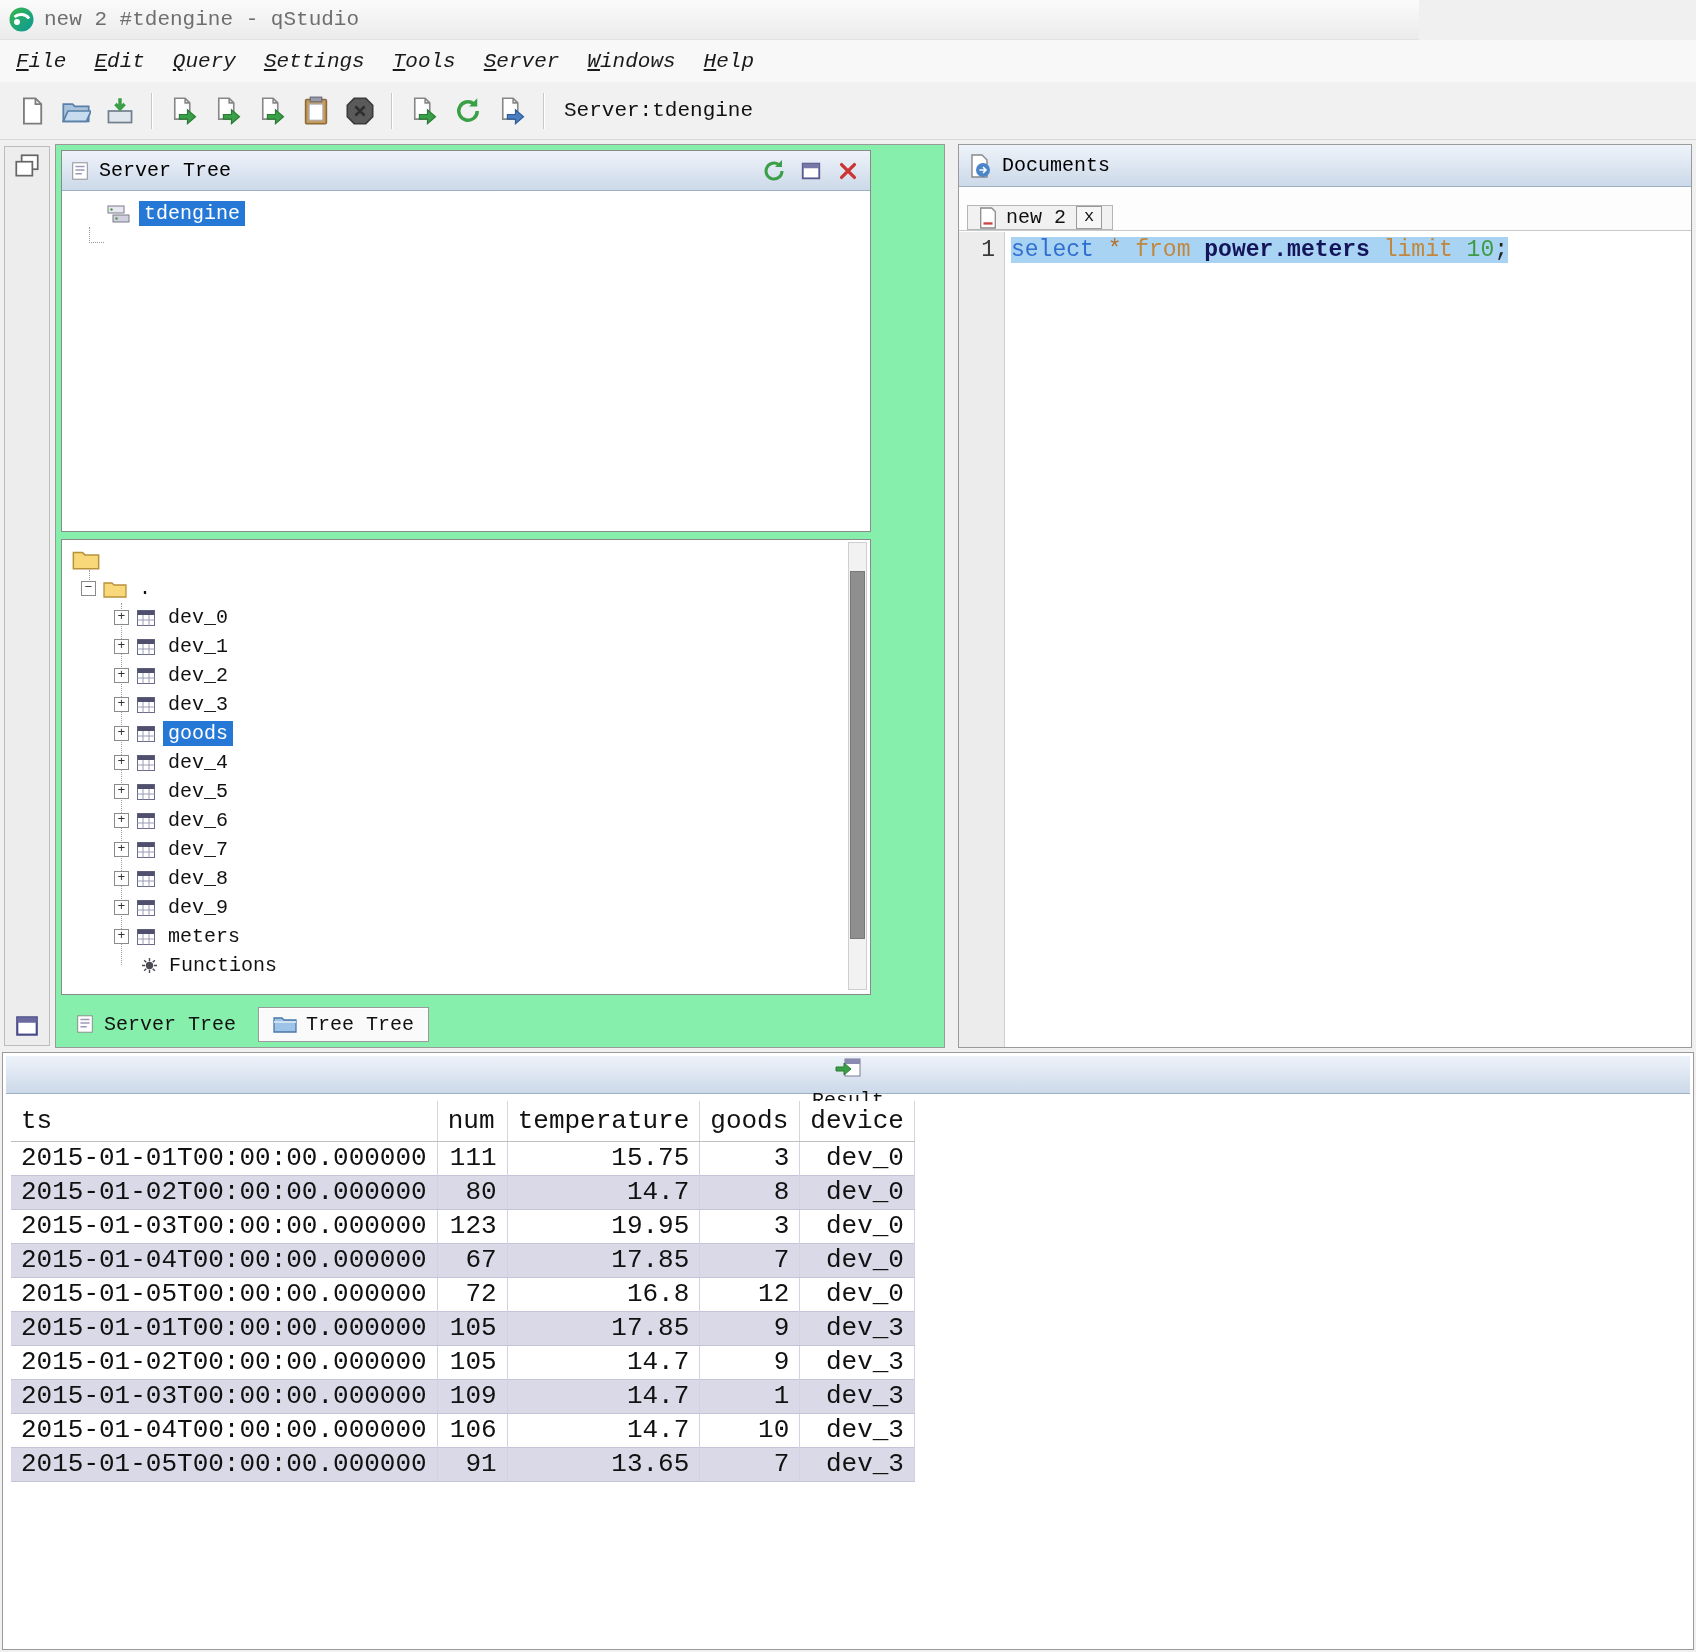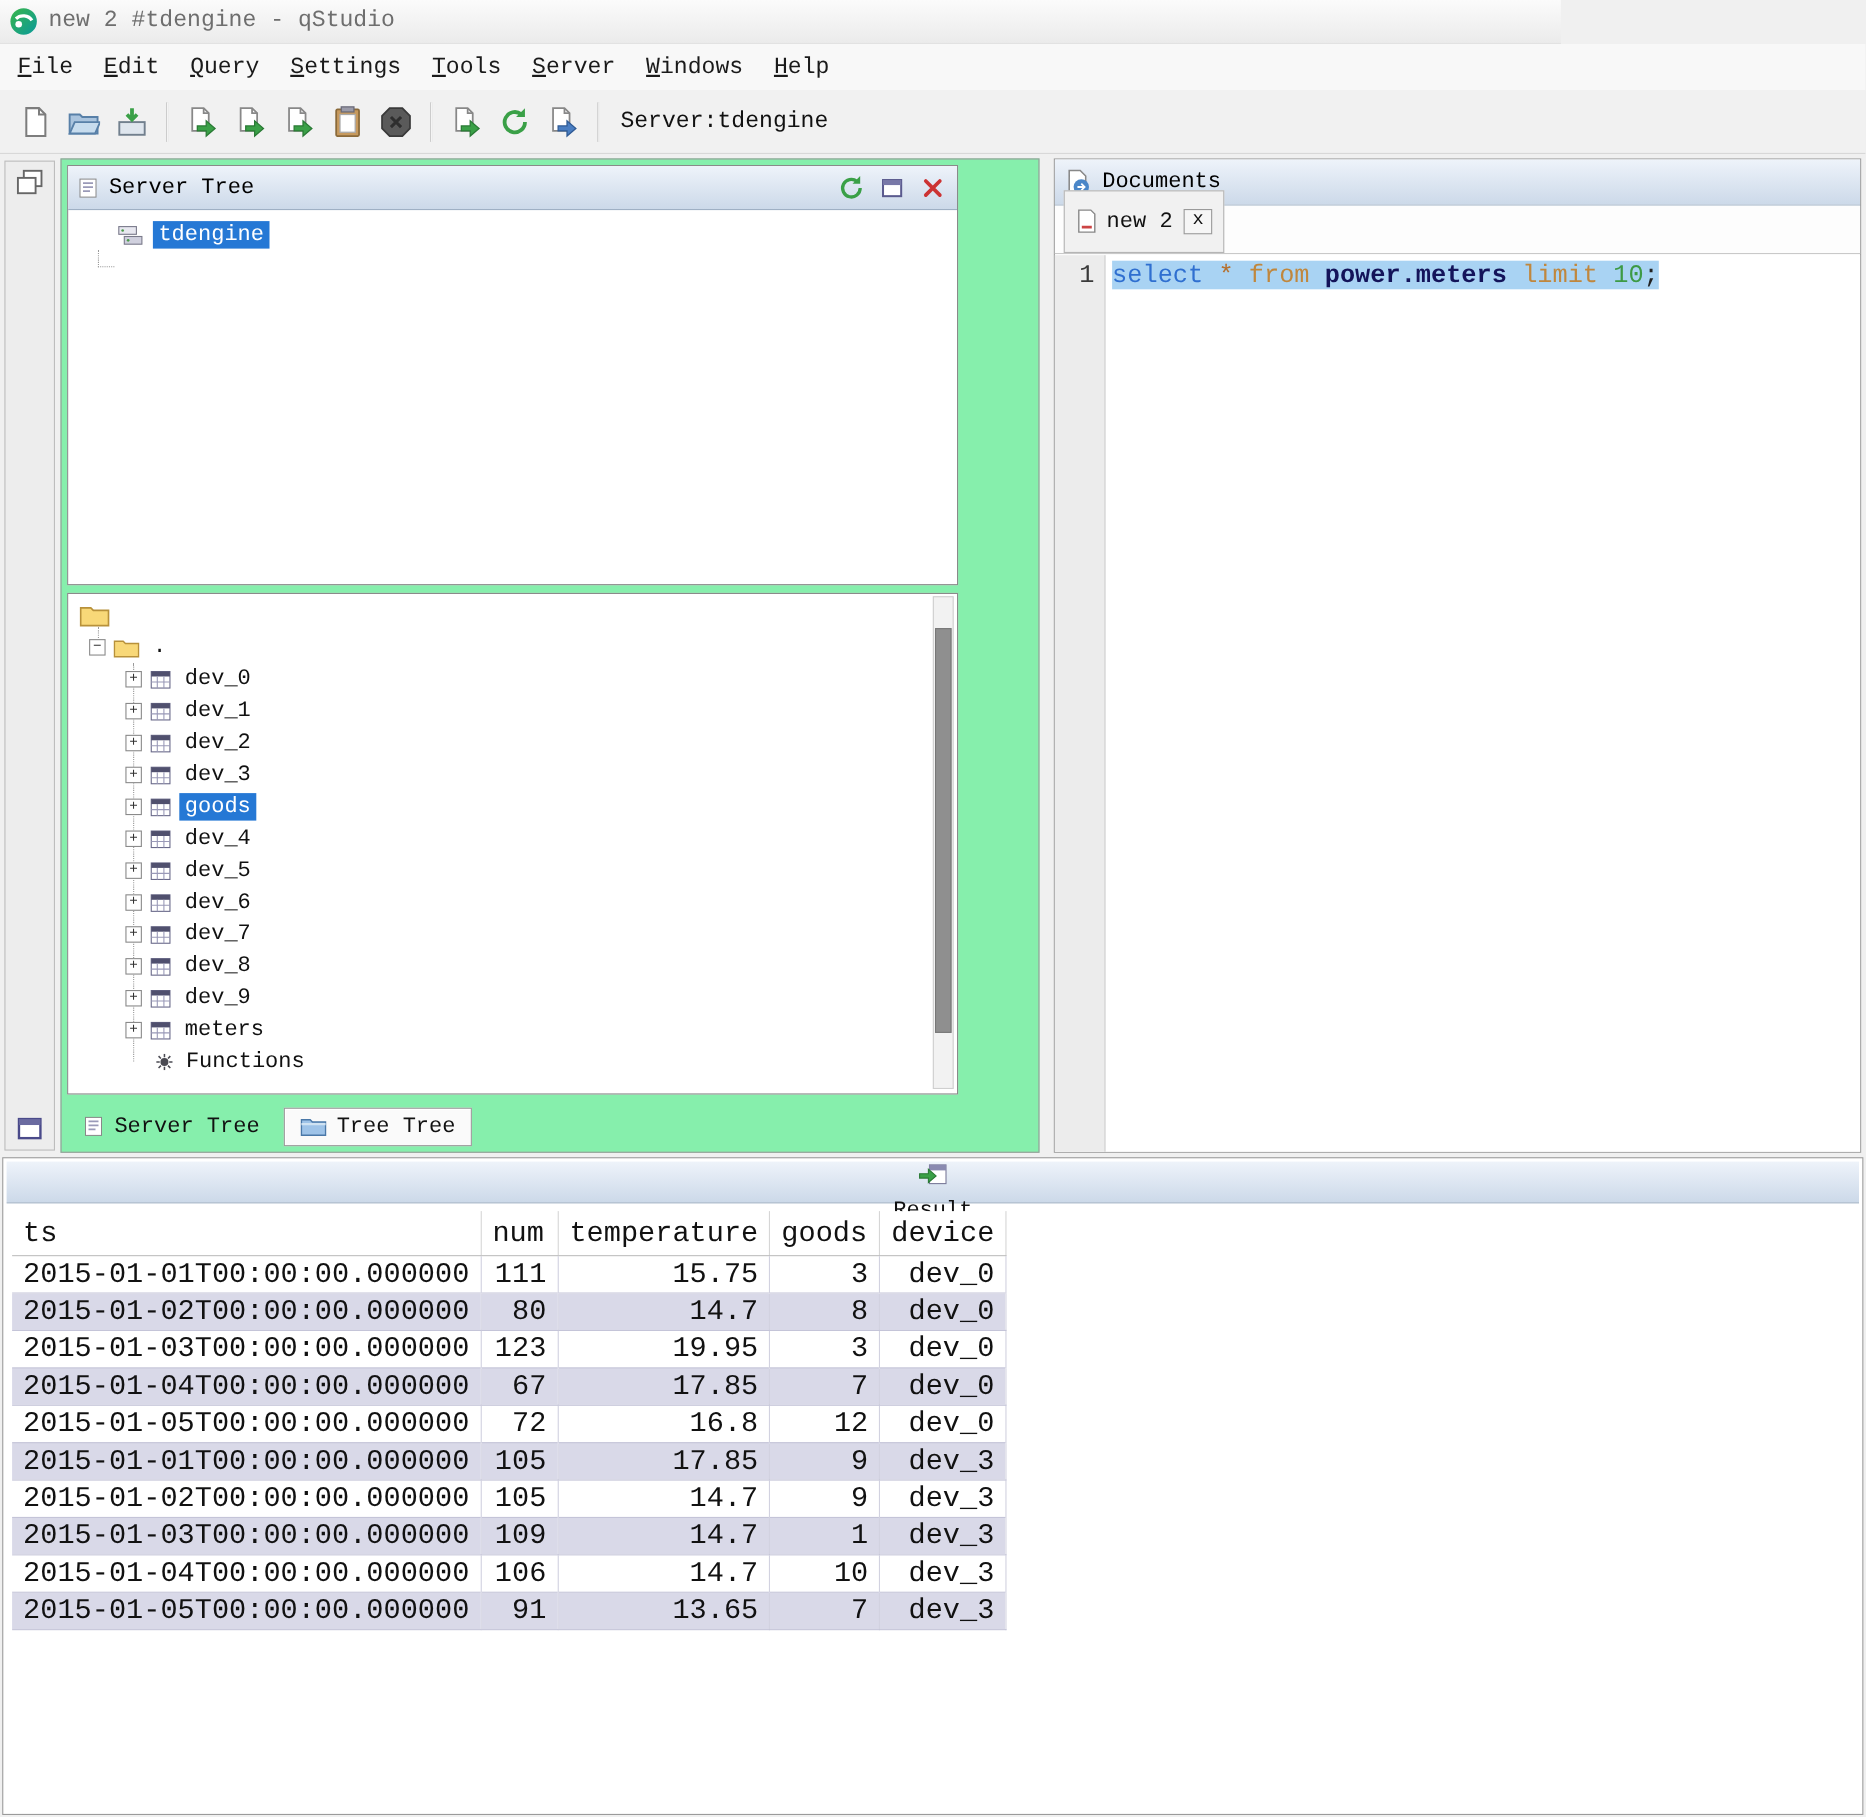--- a/index.html
+++ b/index.html
@@ -11,21 +11,21 @@
   .app { position:absolute; inset:0; }
 
   
   .titlebar { position:absolute; top:0; left:0; width:1419px; height:40px;
     background:linear-gradient(#fbfbfb,#ebebeb); display:flex; align-items:center;
     gap:9px; padding-left:8px; border-bottom:1px solid #e2e2e2; }
   .titlebar .title { color:#6e6e6e; font-size:21px; }
 
   
   .menubar { position:absolute; top:40px; left:0; width:1696px; height:42px;
-    background:#f8f8f8; display:flex; align-items:center; padding-left:2px; }
+    background:#f8f8f8; display:flex; align-items:center; padding-left:2px;font-style:italic; }
   .menu-item { font-size:21px; color:#1a1a1a; padding:5px 14px; cursor:default; }
   .mnemonic { text-decoration:underline; }
 
   
   .toolbar { position:absolute; top:82px; left:0; width:1696px; height:58px;
     background:#f1f1f1; border-bottom:1px solid #d8d8d8; display:flex; align-items:center; padding-left:10px; }
   #toolbar-icons { display:flex; align-items:center; }
   .tool-button { width:40px; height:40px; display:flex; align-items:center; justify-content:center;
     margin:0 2px; border:1px solid transparent; border-radius:2px; }
   .ticon { display:inline-flex; align-items:center; justify-content:center; }
@@ -76,22 +76,22 @@
 
   
   .left-tabs { position:absolute; left:5px; top:860px; height:38px; display:flex; gap:8px; align-items:center; }
   .left-tab { display:flex; align-items:center; gap:9px; font-size:20px; padding:5px 14px; color:#111; }
   .left-tab.raised { background:#fafafa; border:1px solid #9a9a9a; box-shadow:inset 1px 1px 0 #ffffff; }
 
   
   .doc-header { height:42px; }
   .doc-tabrow { height:44px; background:#fdfdfd; border-bottom:1px solid #c9c9c9;
     display:flex; align-items:flex-end; padding:4px 0 0 8px; }
-  .doc-tab { display:flex; align-items:flex-start; gap:8px; background:#f1f1f1;
-    border:1px solid #b5b5b5; padding:16px 10px; font-size:20px; }
+  .doc-tab { display:flex; align-items:flex-end; gap:8px; background:#f1f1f1;
+    border:1px solid #b5b5b5; padding:0 10px; font-size:20px; }
   .tab-close-box { display:inline-block; border:1px solid #9a9a9a; background:#f6f6f6;
     font-size:17px; line-height:17px; padding:1px 7px 3px 7px; margin-left:2px; }
   .editor { position:absolute; top:87px; left:0; right:0; bottom:0; display:flex; background:#fff; }
   .gutter { width:46px; background:#ececec; border-right:1px solid #cfcfcf;
     font-size:23px; color:#3a3a3a; text-align:right; padding:5px 9px 0 0; }
   .code { flex:1; padding-top:5px; font-size:23px; }
   .code-line { padding-left:6px; white-space:pre; }
   .code-line .hl { background:#a9d3f3; }
   .tok-keyword   { color:#2f6fd0; }
   .tok-clause    { color:#c0873d; }

